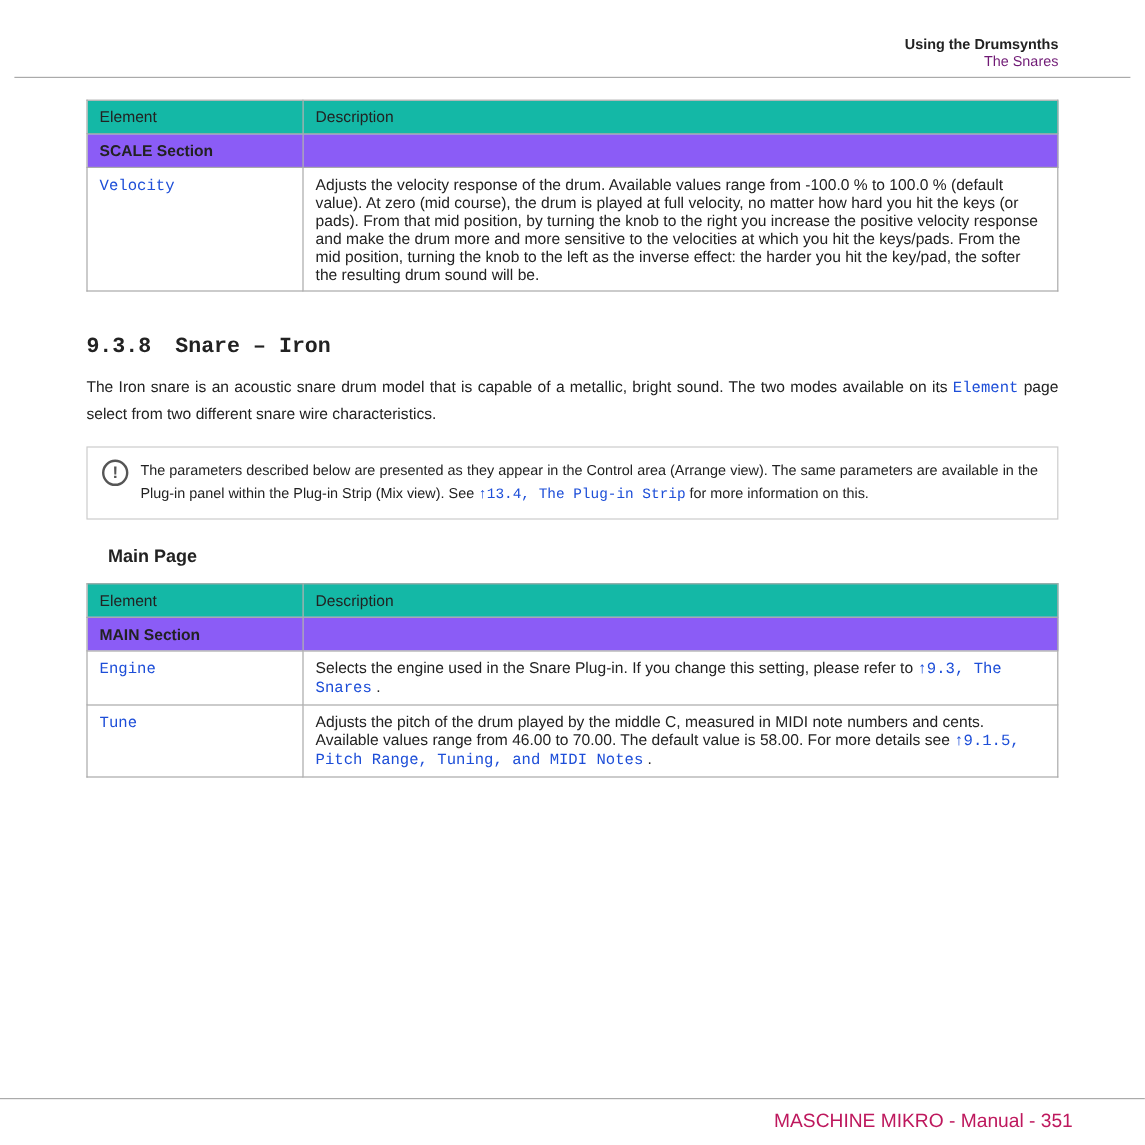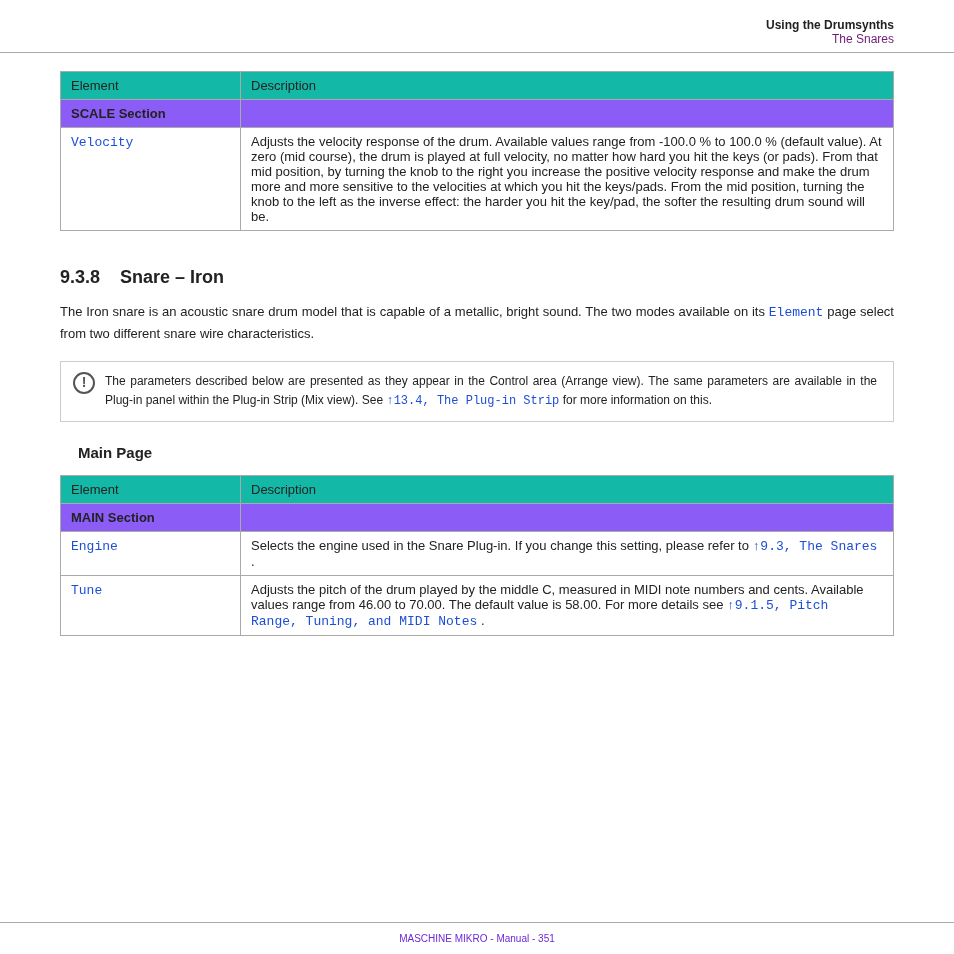--- a/index.html
+++ b/index.html
@@ -9,21 +9,21 @@
       background: #fff;
       color: #222;
       width: 954px;
       min-height: 954px;
       position: relative;
     }
 
     .page-container {
       width: 954px;
       min-height: 954px;
-      padding: 0;
+      padding: 12px;
       position: relative;
     }
 
     
     .page-header {
       text-align: right;
       padding: 18px 60px 6px 60px;
       border-bottom: 1px solid #aaa;
     }
     .header-title-bold {
@@ -132,24 +132,24 @@
 
     
     .page-footer {
       position: absolute;
       bottom: 0;
       left: 0;
       right: 0;
       padding: 10px 60px;
       border-top: 1px solid #aaa;
       display: flex;
-      justify-content: center;
+      justify-content: flex-end;
       align-items: center;
-      font-size: 10px;
-      color: #6d28d9;
+      font-size: 16px;
+      color: #be185d;
     }
   </style>
 </head>
 <body>
 
 <div class="page-container">
 
   <div class="page-header">
     <div class="header-title-bold">Using the Drumsynths</div>
     <div class="header-subtitle">The Snares</div>
@@ -171,21 +171,21 @@
         </tr>
         <tr>
           <td class="element-col">
             <a class="link-blue" href="#">Velocity</a>
           </td>
           <td>Adjusts the velocity response of the drum. Available values range from -100.0 % to 100.0 % (default value). At zero (mid course), the drum is played at full velocity, no matter how hard you hit the keys (or pads). From that mid position, by turning the knob to the right you increase the positive velocity response and make the drum more and more sensitive to the velocities at which you hit the keys/pads. From the mid position, turning the knob to the left as the inverse effect: the harder you hit the key/pad, the softer the resulting drum sound will be.</td>
         </tr>
       </tbody>
     </table>
 
-    <div style="display:flex; align-items:baseline; margin-bottom:14px; margin-top:4px;">
+    <div style="display:flex; align-items:baseline; margin-bottom:14px; margin-top:4px;font-family:Liberation Mono, monospace;">
       <span class="section-number">9.3.8</span>
       <span class="section-heading" style="margin-bottom:0;">Snare – Iron</span>
     </div>
 
     <p class="body-text">
       <span>The Iron snare is an acoustic snare drum model that is capable of a metallic, bright sound. The two modes available on its</span>
       <a class="link-blue" href="#">Element</a>
       <span>page select from two different snare wire characteristics.</span>
     </p>
 

